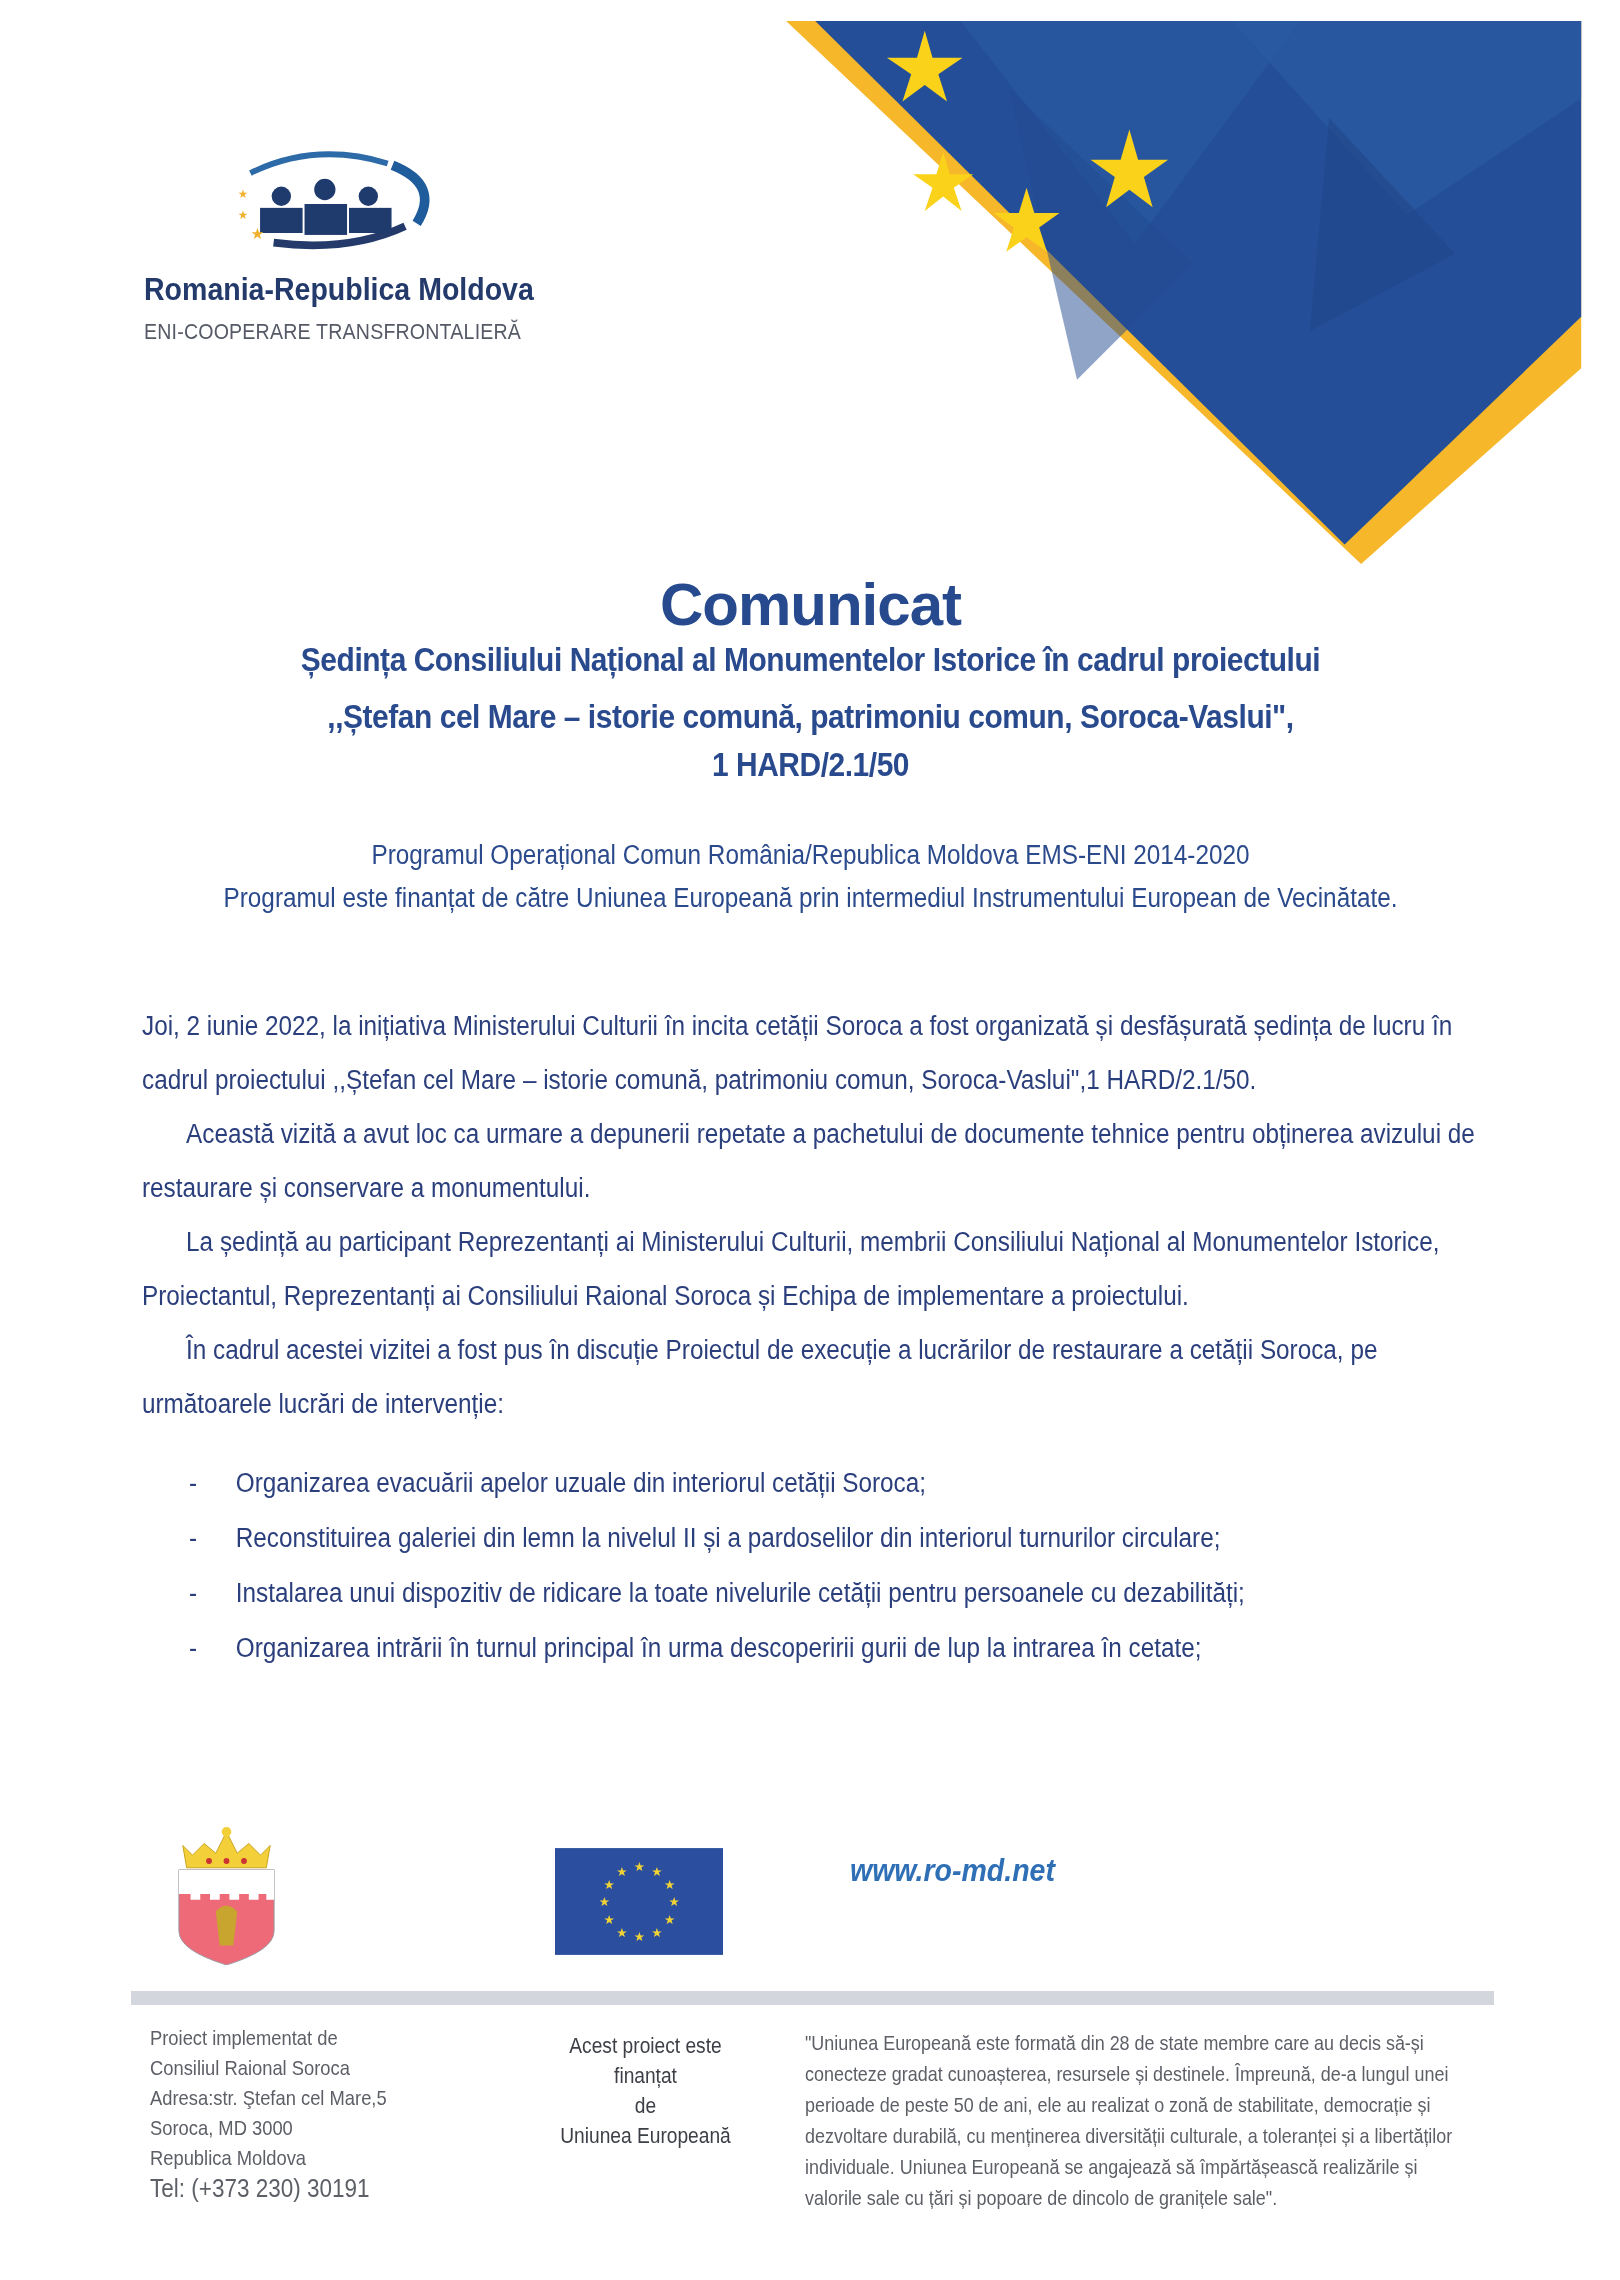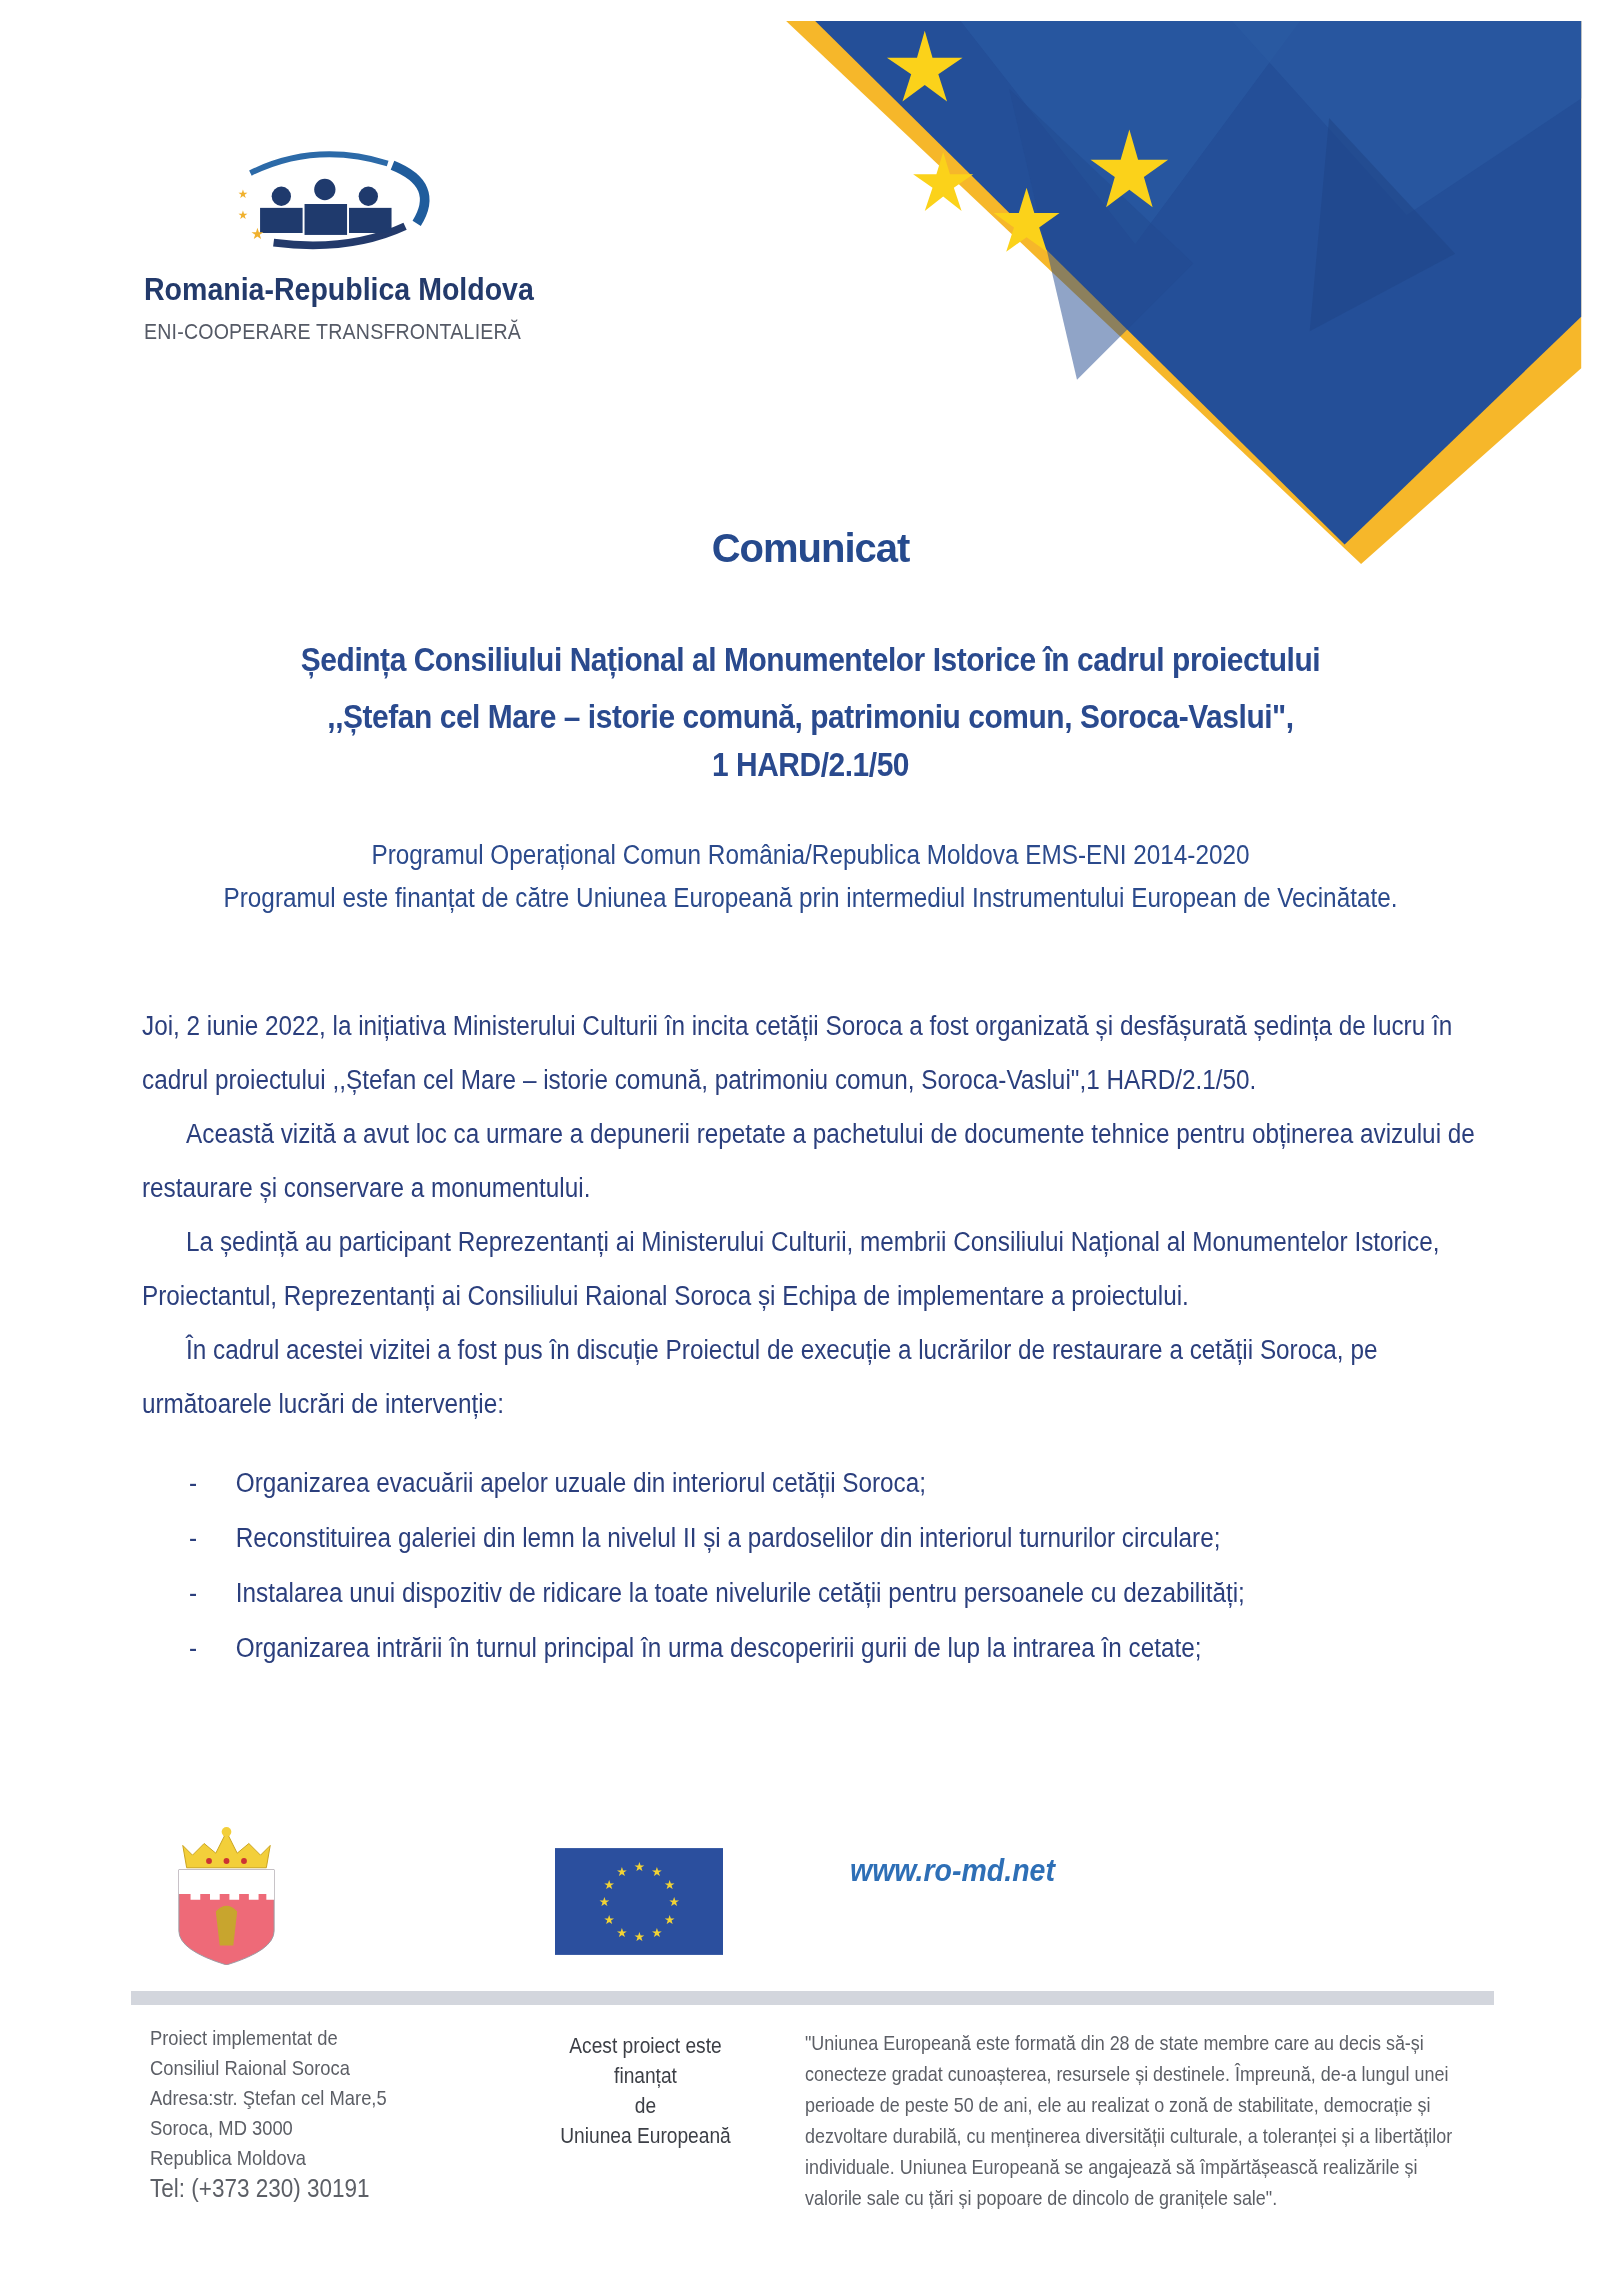--- a/index.html
+++ b/index.html
@@ -12,21 +12,21 @@
 
   
   #logo { left:223px; top:146px; width:223px; height:116px; }
   #logo-title { left:144px; top:272px; font-size:31px; font-weight:bold; color:#233a6b;
                 transform:scaleX(0.92); transform-origin:left top; white-space:nowrap; }
   #logo-sub { left:144px; top:320px; font-size:21.3px; color:#555a66; letter-spacing:0.2px;
               transform:scaleX(0.92); transform-origin:left top; white-space:nowrap; }
 
   
   .center { left:0; width:1621px; text-align:center; }
-  #title { top:526px; font-size:40px; font-weight:bold; color:#264a8d; letter-spacing:-1px; }
+  #title { top:570px; font-size:60px; font-weight:bold; color:#264a8d; letter-spacing:-1px; }
   .subhead { font-size:34px; font-weight:bold; color:#2a4a8e; letter-spacing:-0.5px;
              transform:scaleX(0.88); transform-origin:center top; }
   #sub1 { top:640px; }
   #sub2 { top:697px; }
   #sub3 { top:745px; }
 
   .prog { font-size:27px; color:#2b4a8c; transform:scaleX(0.9); transform-origin:center top; }
   #prog1 { top:840px; }
   #prog2 { top:883px; }
 

